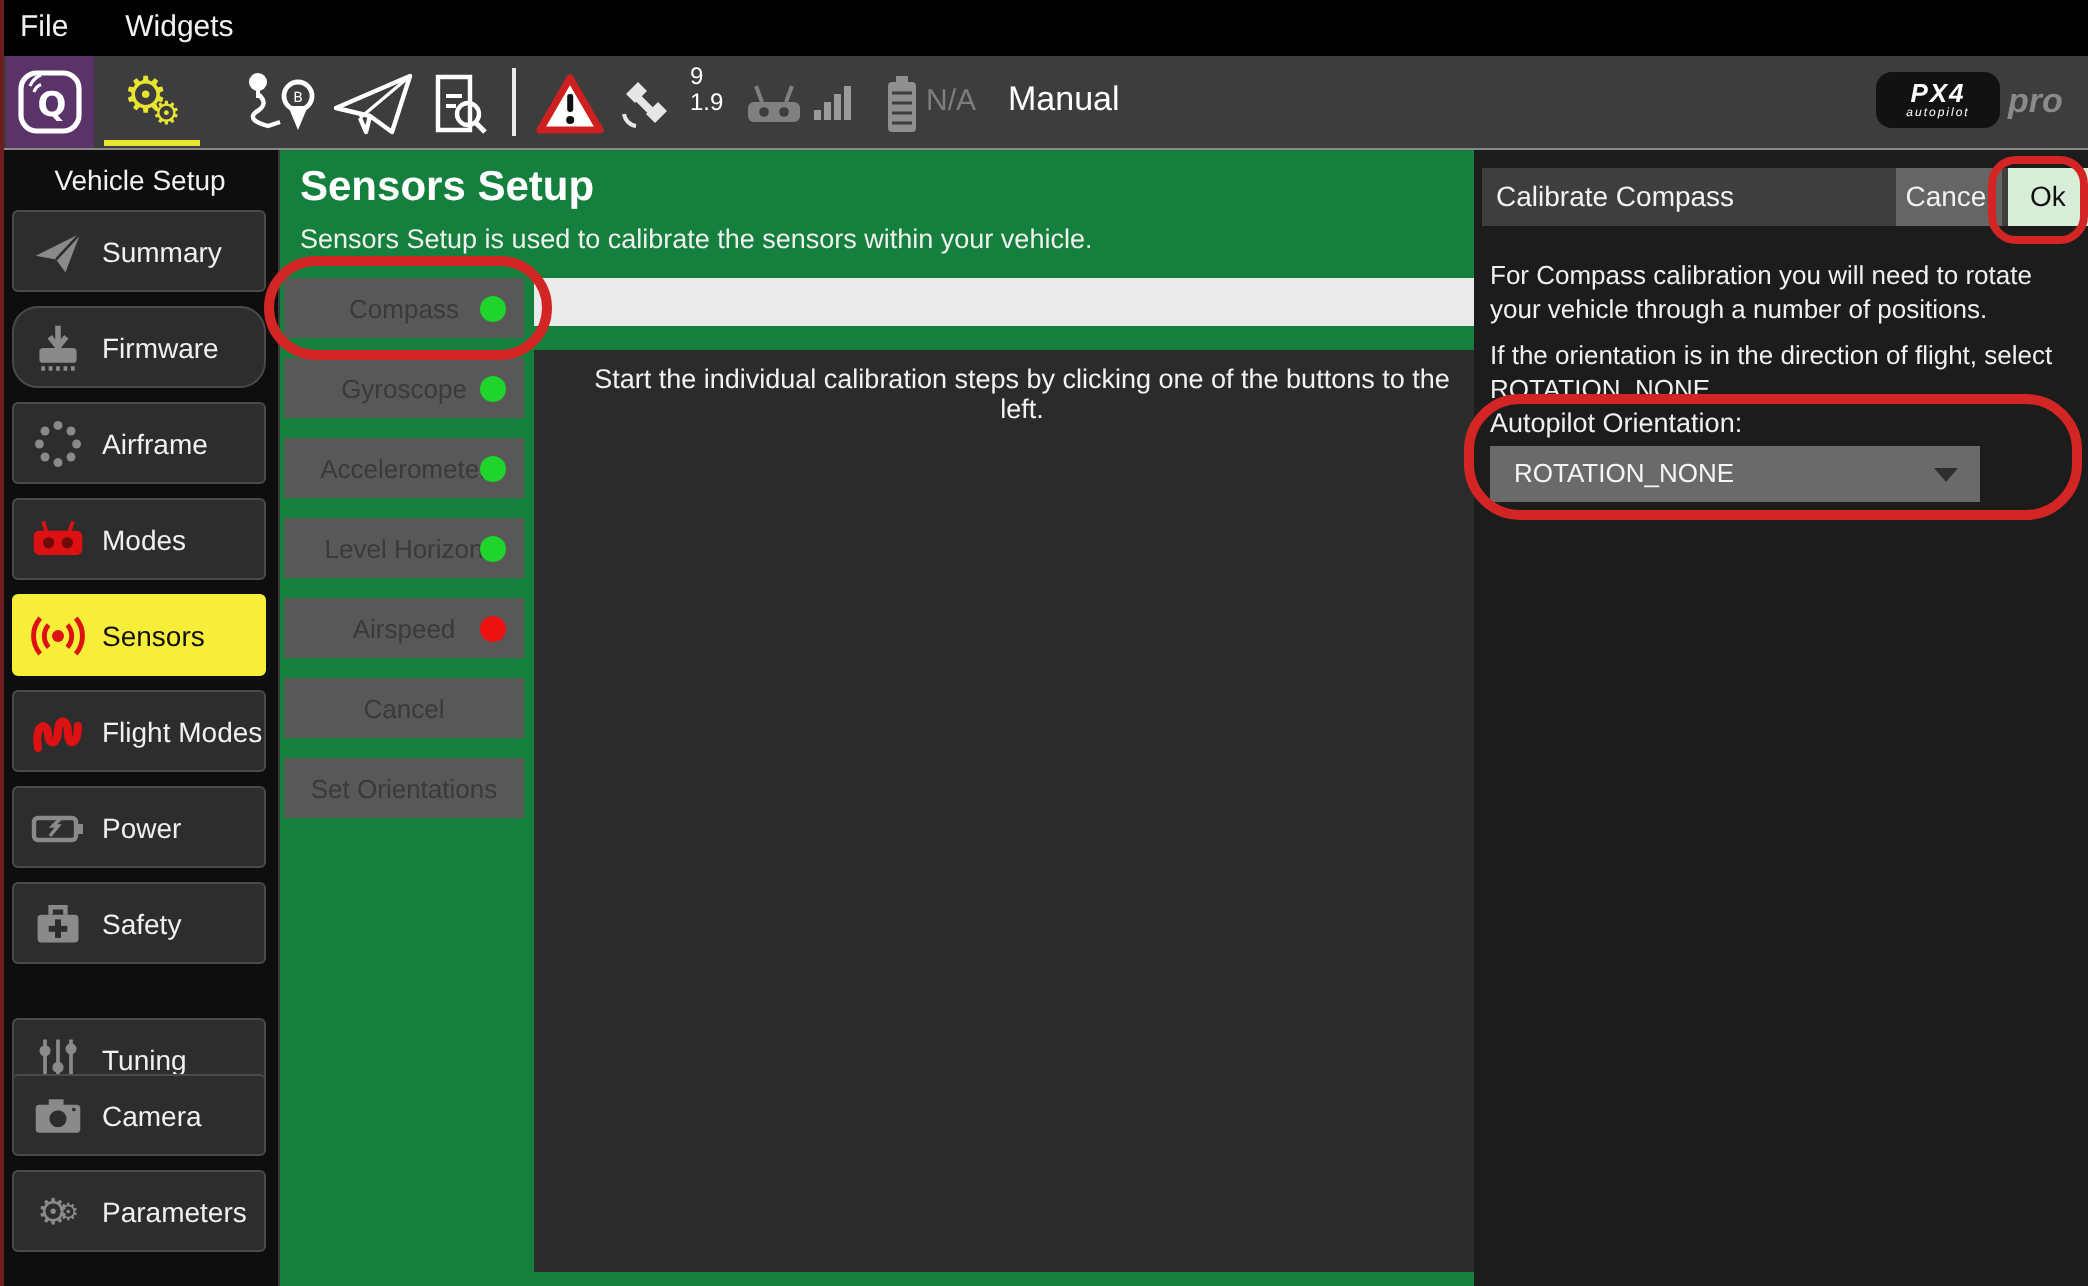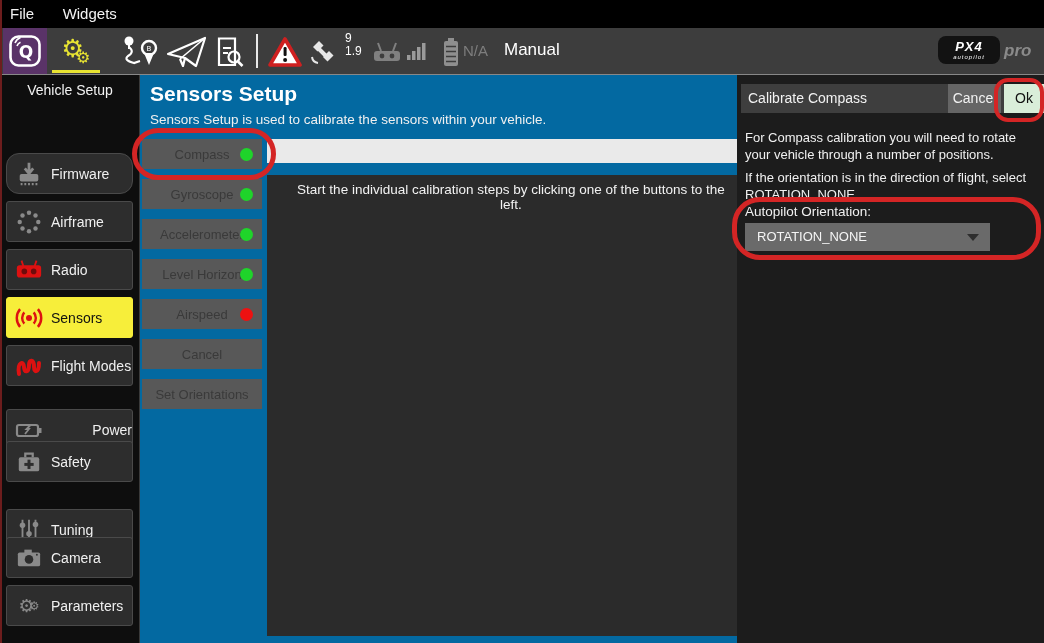--- a/index.html
+++ b/index.html
@@ -1,18 +1,18 @@
 <!DOCTYPE html>
 <html><head>
 <meta charset="utf-8">
 <style>
   * { margin:0; padding:0; box-sizing:border-box; }
   html,body { width:1044px; height:643px; background:#000; overflow:hidden;
               font-family:"Liberation Sans", sans-serif; }
-  #app { position:relative; width:1044px; height:643px; background:#0369a1; }
+  #app { position:relative; width:1044px; height:643px; background:#15803d; }
 
   
   #menubar { position:absolute; left:0; top:0; width:1044px; height:28px; background:#000; }
   .menu-item { display:inline-block; color:#f2f2f2; font-size:15px; line-height:28px; padding:0 12px; }
   .menu-item:first-child { padding-left:10px; }
 
   
   #toolbar { position:absolute; left:0; top:28px; width:1044px; height:47px; background:#3d3d3d; border-bottom:1px solid #888; }
   .tb { position:absolute; }
   #qgc-box { left:3px; top:0; width:44px; height:46px; background:#5a3368; display:flex; align-items:center; justify-content:center; }
@@ -189,20 +189,29 @@
     <div class="tb" id="px4-box">
       <span class="l1">PX4</span>
       <span class="l2">autopilot</span>
     </div>
     <div class="tb" id="px4-pro">pro</div>
   </div>
 
   <div id="sidebar">
     <div id="vehicle-setup-title">Vehicle Setup</div>
 
+    <div class="side-item" style="top:30px;">
+      <span class="ic">
+        <svg width="26" height="26" viewBox="0 0 28 28">
+            <path d="M2 16 L26 4 L18 25 L13 18 Z" fill="#8a8a8a"></path>
+            <path d="M26 4 L13 18" stroke="#2d2d2d" stroke-width="1.4"></path>
+          </svg>
+      </span>
+      <span class="lbl">Summary</span>
+    </div>
 
     <div class="side-item" style="top:78px;border-radius:13px;">
       <span class="ic">
         <svg width="26" height="26" viewBox="0 0 28 28">
             <path d="M14 2 V12 M9.5 8 L14 13.5 L18.5 8" fill="none" stroke="#8a8a8a" stroke-width="3"></path>
             <rect x="4" y="14" width="20" height="8" rx="2" fill="#8a8a8a"></rect>
             <path d="M5 25 h2 M9 25 h2 M13 25 h2 M17 25 h2 M21 25 h2" stroke="#8a8a8a" stroke-width="2.4"></path>
           </svg>
       </span>
       <span class="lbl">Firmware</span>
@@ -228,21 +237,21 @@
 
     <div class="side-item" style="top:174px;">
       <span class="ic">
         <svg width="28" height="26" viewBox="0 0 30 26">
             <path d="M9 9 L7 3 M21 9 L23 3" stroke="#dd1111" stroke-width="2"></path>
             <rect x="2" y="8" width="26" height="13" rx="3" fill="#dd1111"></rect>
             <circle cx="10" cy="14.5" r="3" fill="#6e0c0c"></circle>
             <circle cx="20" cy="14.5" r="3" fill="#6e0c0c"></circle>
           </svg>
       </span>
-      <span class="lbl">Radio</span>
+      <span class="lbl">Modes</span>
     </div>
 
     <div class="side-item selected" style="top:222px;">
       <span class="ic">
         <svg width="30" height="26" viewBox="0 0 32 26">
           <circle cx="16" cy="13" r="3.2" fill="#dd1111"></circle>
           <path d="M11 7 a9 9 0 0 0 0 12 M21 7 a9 9 0 0 1 0 12" fill="none" stroke="#dd1111" stroke-width="2.6"></path>
           <path d="M6.5 3.5 a14.5 14.5 0 0 0 0 19 M25.5 3.5 a14.5 14.5 0 0 1 0 19" fill="none" stroke="#dd1111" stroke-width="2.6"></path>
         </svg>
       </span>
@@ -251,21 +260,21 @@
 
     <div class="side-item" style="top:270px;">
       <span class="ic">
         <svg width="28" height="26" viewBox="0 0 28 26">
             <path d="M4 21 C2 8 9 8 9 14 C9 20 14 20 14 12 C14 6 19 6 19 14 C19 20 24 20 24 10" fill="none" stroke="#dd1111" stroke-width="4" stroke-linecap="round"></path>
           </svg>
       </span>
       <span class="lbl">Flight Modes</span>
     </div>
 
-    <div class="side-item" style="top:334px;justify-content:space-between;">
+    <div class="side-item" style="top:318px;">
       <span class="ic">
         <svg width="28" height="24" viewBox="0 0 28 24">
             <rect x="2" y="7" width="21" height="11" rx="2" fill="none" stroke="#8a8a8a" stroke-width="2.2"></rect>
             <rect x="23.5" y="10" width="3" height="5" fill="#8a8a8a"></rect>
             <path d="M10 16 L14 11 H11.5 L15.5 7" fill="none" stroke="#8a8a8a" stroke-width="1.8"></path>
           </svg>
       </span>
       <span class="lbl">Power</span>
     </div>
 

